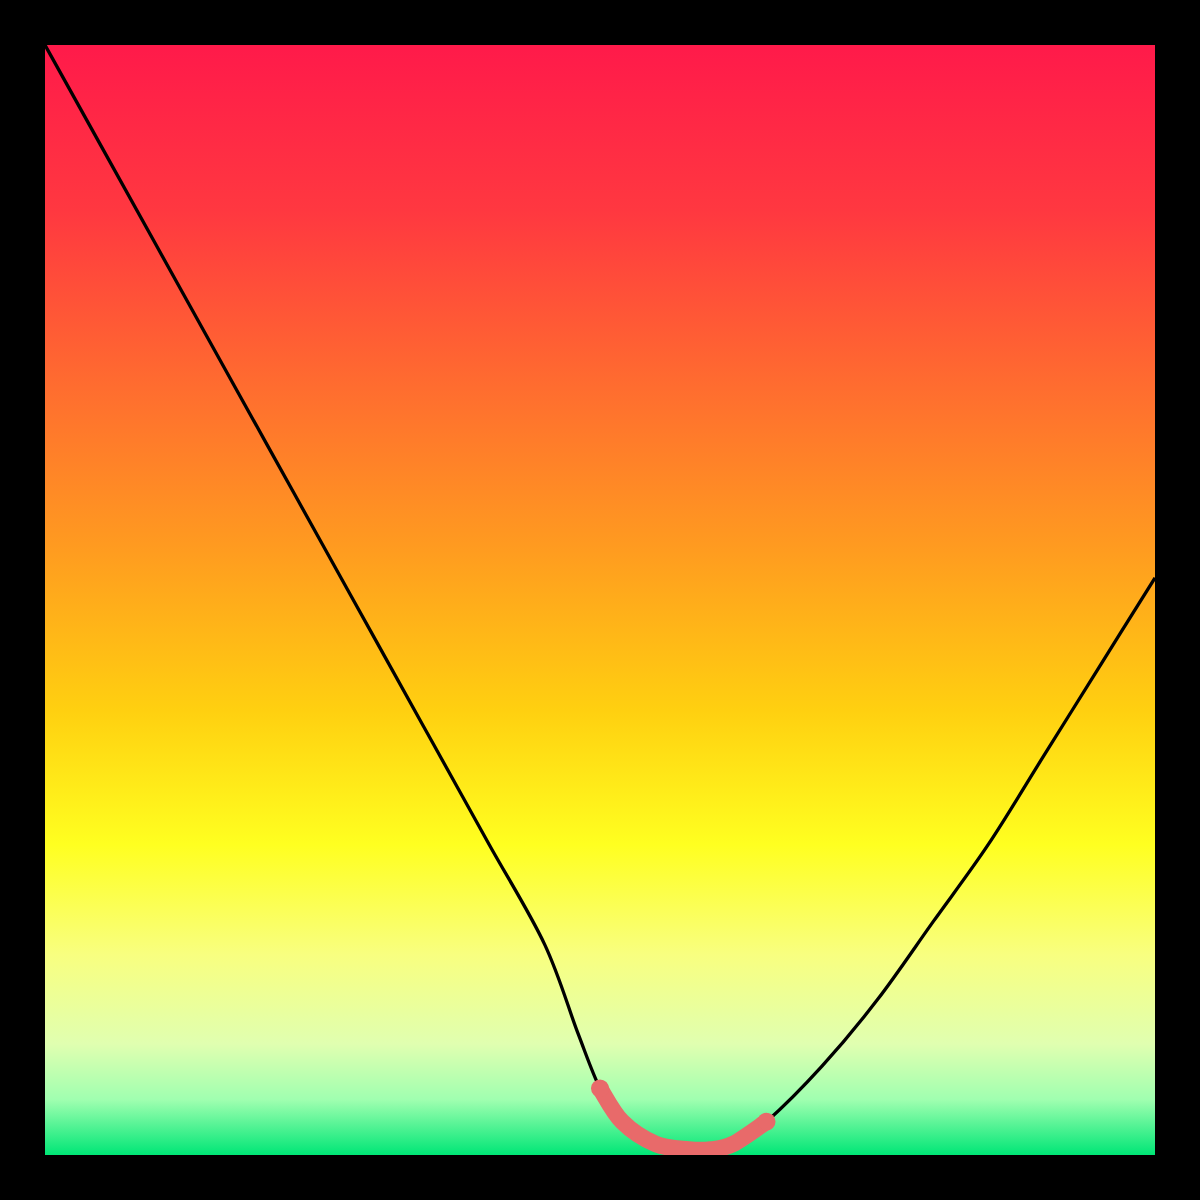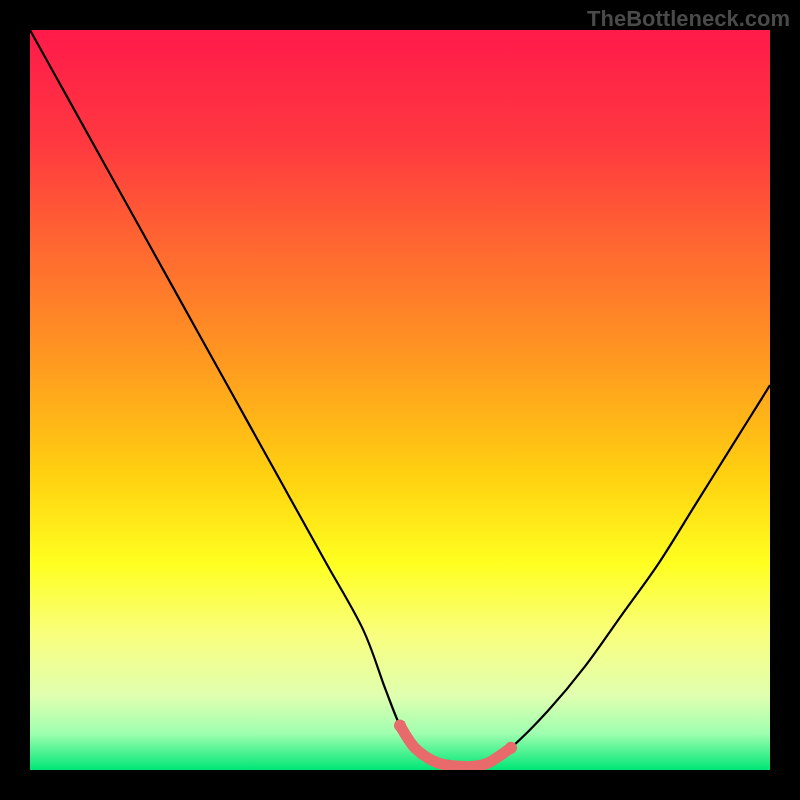--- a/index.html
+++ b/index.html
@@ -46,21 +46,20 @@
     left: 0;
     top: 0;
     width: 100%;
     height: 100%;
   }
 </style>
 </head>
 <body>
 
 <div class="container">
-  <div class="watermark">TheBottleneck.com</div>
   <div class="plot-area">
     <svg class="gradient-bg" viewBox="0 0 740 740" preserveAspectRatio="none">
       <defs>
         <linearGradient id="bg-grad" x1="0" y1="0" x2="0" y2="1">
             <stop offset="0%" stop-color="#ff1a4a"></stop>
             <stop offset="15%" stop-color="#ff3840"></stop>
             <stop offset="30%" stop-color="#ff6a30"></stop>
             <stop offset="45%" stop-color="#ff9a20"></stop>
             <stop offset="60%" stop-color="#ffd010"></stop>
             <stop offset="72%" stop-color="#ffff20"></stop>

